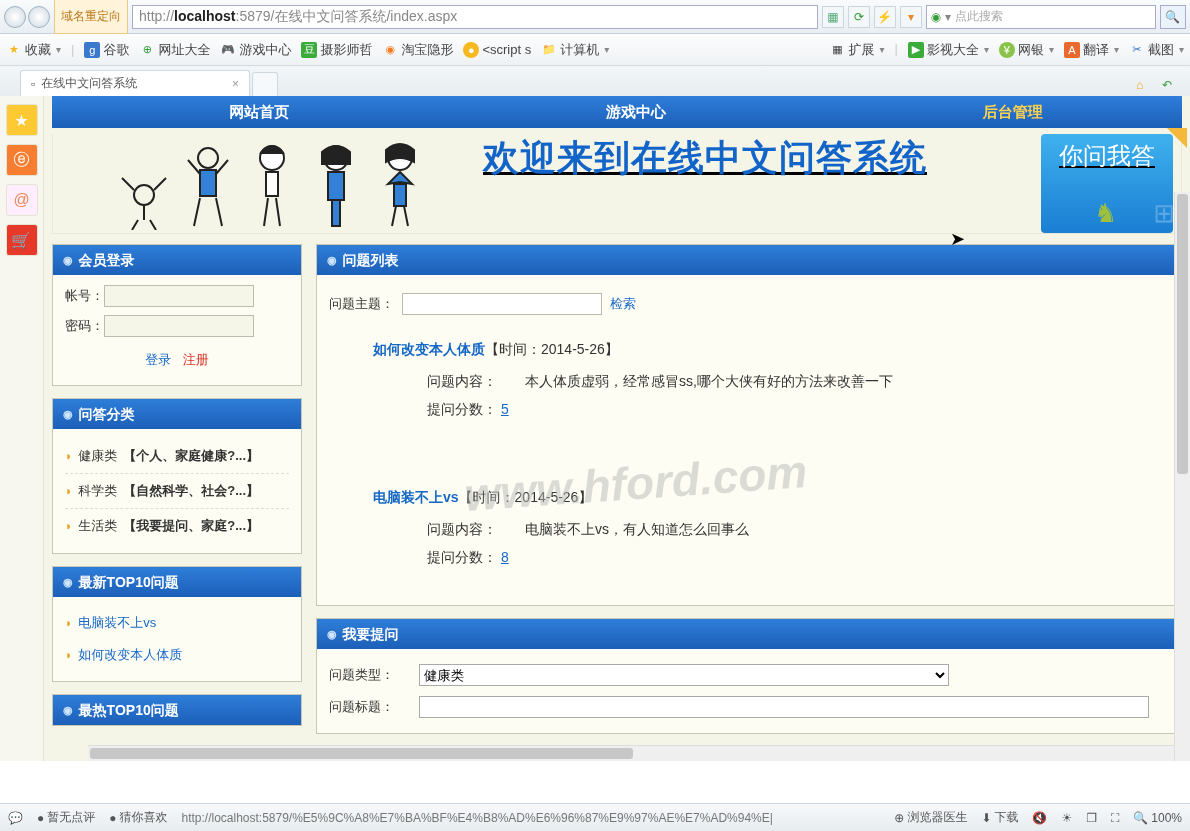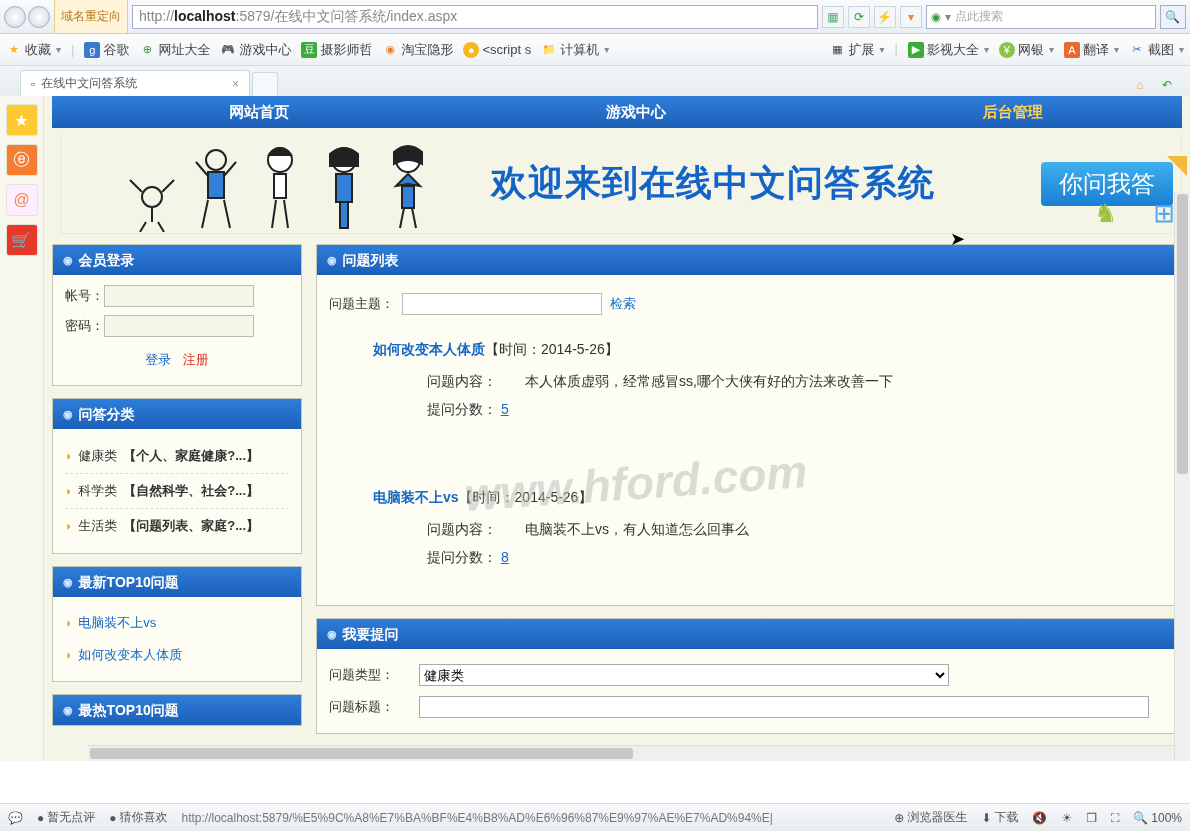--- a/index.html
+++ b/index.html
@@ -40,21 +40,21 @@
 .ms-at { color:#e85; background:#fef; }
 .ms-cart { background:#e6392a; color:#fff; }
 
 
 .page { flex: 1; background: #f4f4e7; overflow: hidden; position: relative; }
 .top-nav { height: 32px; background: linear-gradient(#2e7ed9,#1c5fb8); display: flex; color: #fff; font-weight: bold; font-size: 15px; margin: 0 8px; }
 .top-nav div { flex: 1; text-align: center; line-height: 32px; cursor: pointer; padding-left: 38px; }
 .top-nav .nav-admin { color: #ffd24d; position: relative; }
 .cursor-arrow { position: absolute; left: 906px; top: 132px; font-size: 18px; color: #000; z-index: 50; pointer-events:none; }
 
-.banner { margin: 6px 8px 10px 16px; height: 100px; background: #f4f4e7; display: flex; align-items: center; position: relative; border: 1px solid #e8e8d6; border-top:none; }
+.banner { margin: 6px 8px 10px 8px; height: 100px; background: #f4f4e7; display: flex; position: relative; border: 1px solid #e8e8d6; border-top:none;text-decoration:underline; }
 .cartoon { width: 430px; height: 96px; display:flex; gap:4px; align-items:flex-end; justify-content:center; padding-left:8px; }
 .cartoon svg { height: 90px; }
 .welcome { font-size: 36px; font-weight: bold; color: #1264c9; letter-spacing: 1px; flex:1; white-space:nowrap; }
 .ask-btn { background: linear-gradient(#3fb1ef,#1a7ed2); color: #fff; font-size: 24px; padding: 6px 18px; border-radius: 4px; margin-right: 8px; position:relative; }
 .ask-btn::after { content:""; position:absolute; right:-14px; top:-6px; border:10px solid transparent; border-top-color:#f4b83a; border-right-color:#f4b83a; }
 .icon-row { position: absolute; right: 6px; bottom: 4px; display:flex; gap:18px; font-size:26px; color:#9fb23e; }
 
 .cols { display: flex; gap: 14px; padding: 0 8px; }
 .left-col { width: 250px; display:flex; flex-direction:column; gap:12px; }
 .right-col { flex: 1; display:flex; flex-direction:column; gap:12px; }
@@ -310,21 +310,21 @@
                 <span class="cat-desc">【个人、家庭健康?...】</span>
               </div>
             <div class="cat-row">
                 <span class="cat-ico">◗</span>
                 <span class="cat-name">科学类</span> 
                 <span class="cat-desc">【自然科学、社会?...】</span>
               </div>
             <div class="cat-row">
                 <span class="cat-ico">◗</span>
                 <span class="cat-name">生活类</span> 
-                <span class="cat-desc">【问题列表、家庭?...】</span>
+                <span class="cat-desc">【我要提问、家庭?...】</span>
               </div>
           </div>
         </div>
 
         <div class="panel">
           <div class="panel-h">最新TOP10问题</div>
           <div class="panel-body">
             <div class="top10-row">
                 <span class="cat-ico">◗</span>
                 <a>电脑装不上vs</a>

